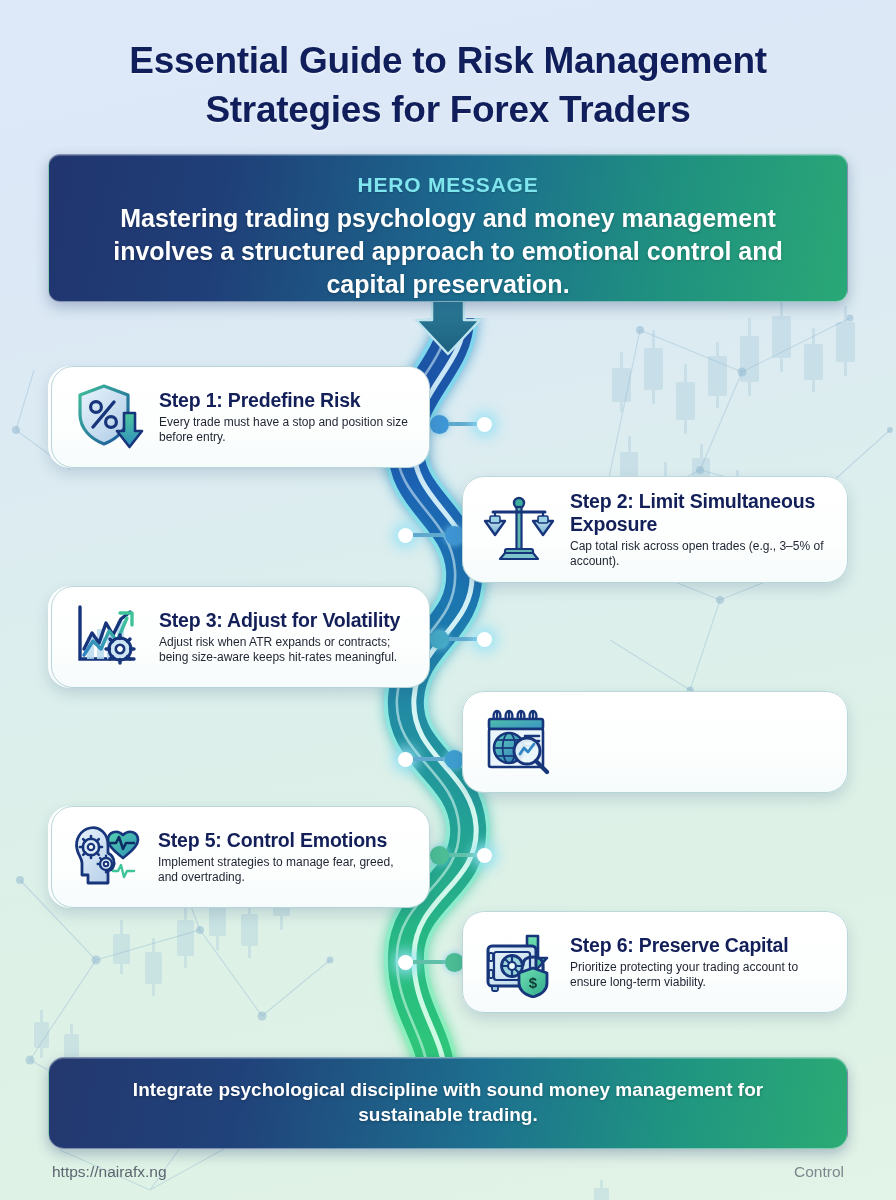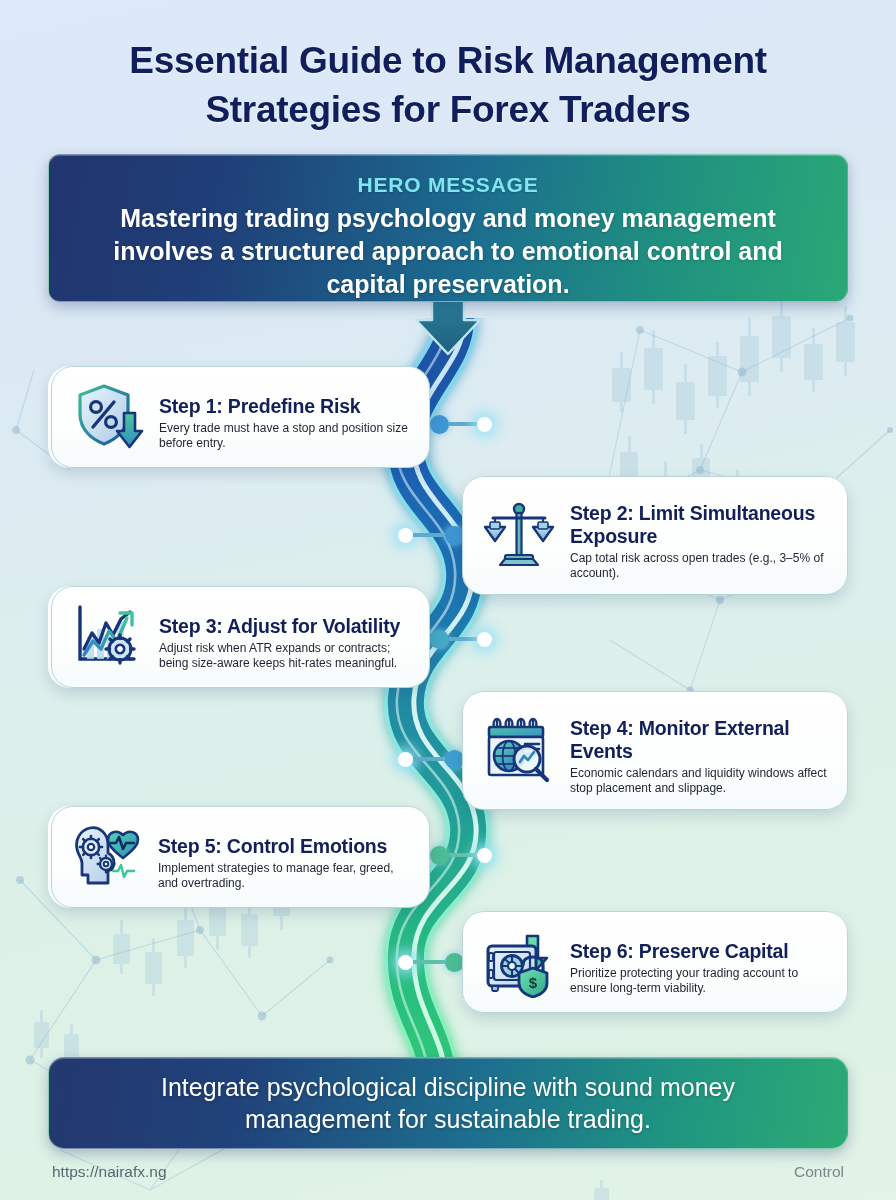--- a/index.html
+++ b/index.html
@@ -132,21 +132,21 @@
   .card-icon {
     flex: 0 0 auto;
     width: 74px;
     height: 74px;
     display: flex;
     align-items: center;
     justify-content: center;
   }
   .card-icon svg { width: 72px; height: 72px; display: block; }
 
-  .card-body { flex: 1 1 auto; min-width: 0; margin-top: 12px; }
+  .card-body { flex: 1 1 auto; min-width: 0; }
   .card-title {
     font-size: 19.5px;
     font-weight: 800;
     color: #131f59;
     line-height: 1.17;
     letter-spacing: -0.2px;
     margin-bottom: 3px;
   }
   .card-desc {
     font-size: 12px;
@@ -189,23 +189,23 @@
     background: linear-gradient(100deg, #23386f 0%, #20427a 24%, #1d6f8f 54%, #1f9581 78%, #2bab74 100%);
     box-shadow: 0 5px 13px rgba(30,60,110,0.30), inset 0 1px 0 rgba(255,255,255,0.22);
     border: 1px solid rgba(255,255,255,0.42);
     display: flex;
     align-items: center;
     justify-content: center;
     text-align: center;
     z-index: 12;
   }
   .footer-text {
-    font-size: 25px;
+    font-size: 19px;
     line-height: 1.3;
-    font-weight: 400;
+    font-weight: 700;
     color: #ffffff;
     text-shadow: 0 1px 3px rgba(0,0,0,0.25);
     padding: 0 40px;
   }
 
   
   .meta {
     position: absolute;
     top: 1163px;
     left: 52px;
@@ -539,24 +539,20 @@
           <ellipse cx="26" cy="42" rx="6.4" ry="15"></ellipse>
             <line x1="11" y1="42" x2="41" y2="42"></line>
           <path d="M13 34 H39"></path>
             <path d="M13 50 H39"></path>
         </g>
         <circle cx="44" cy="45" r="13" fill="#e9f6fb" fill-opacity="0.92" stroke="#17357a" stroke-width="3"></circle>
         <polyline points="37,48 41,42 45,46 51,38" fill="none" stroke="#2f84c4" stroke-width="2.8" stroke-linejoin="round" stroke-linecap="round"></polyline>
         <line x1="53" y1="55" x2="64" y2="66" stroke="#17357a" stroke-width="4.2" stroke-linecap="round"></line>
       </svg>
     </div>
-    <div class="card-body">
-      <div class="card-title">Step 4: Monitor External Events</div>
-      <div class="card-desc">Economic calendars and liquidity windows affect stop placement and slippage.</div>
-    </div>
   </article>
 
   <article class="card left" id="card-5">
     <div class="card-icon">
       <svg viewBox="0 0 72 72" xmlns="http://www.w3.org/2000/svg">
         <defs>
           <linearGradient id="hd5" x1="0" y1="0" x2="1" y2="1">
             <stop offset="0%" stop-color="#e8f3fc"></stop>
               <stop offset="100%" stop-color="#b3cde8"></stop>
           </linearGradient>

